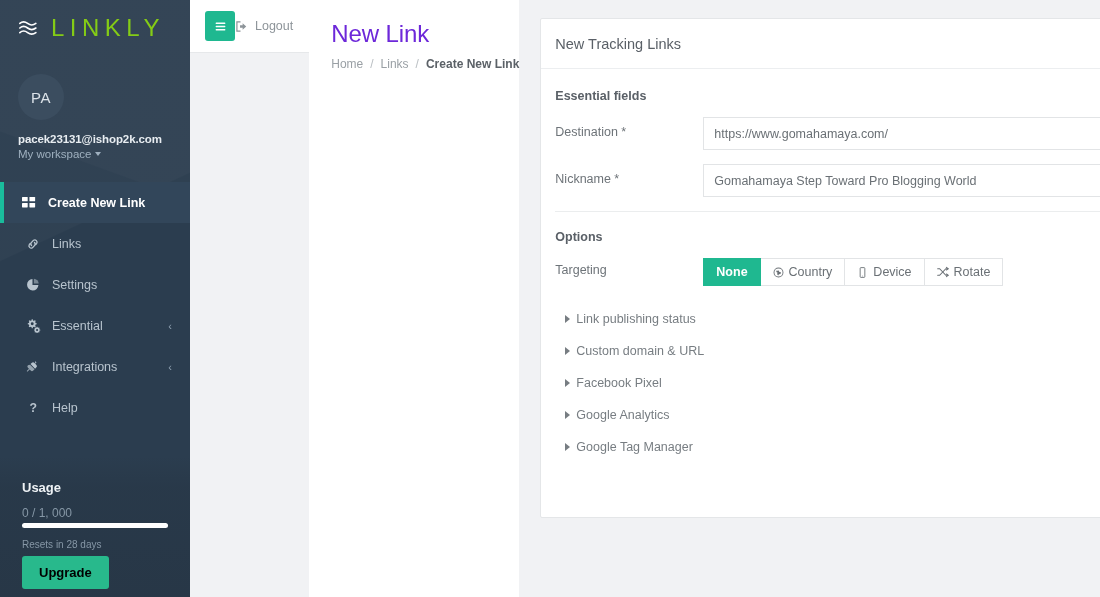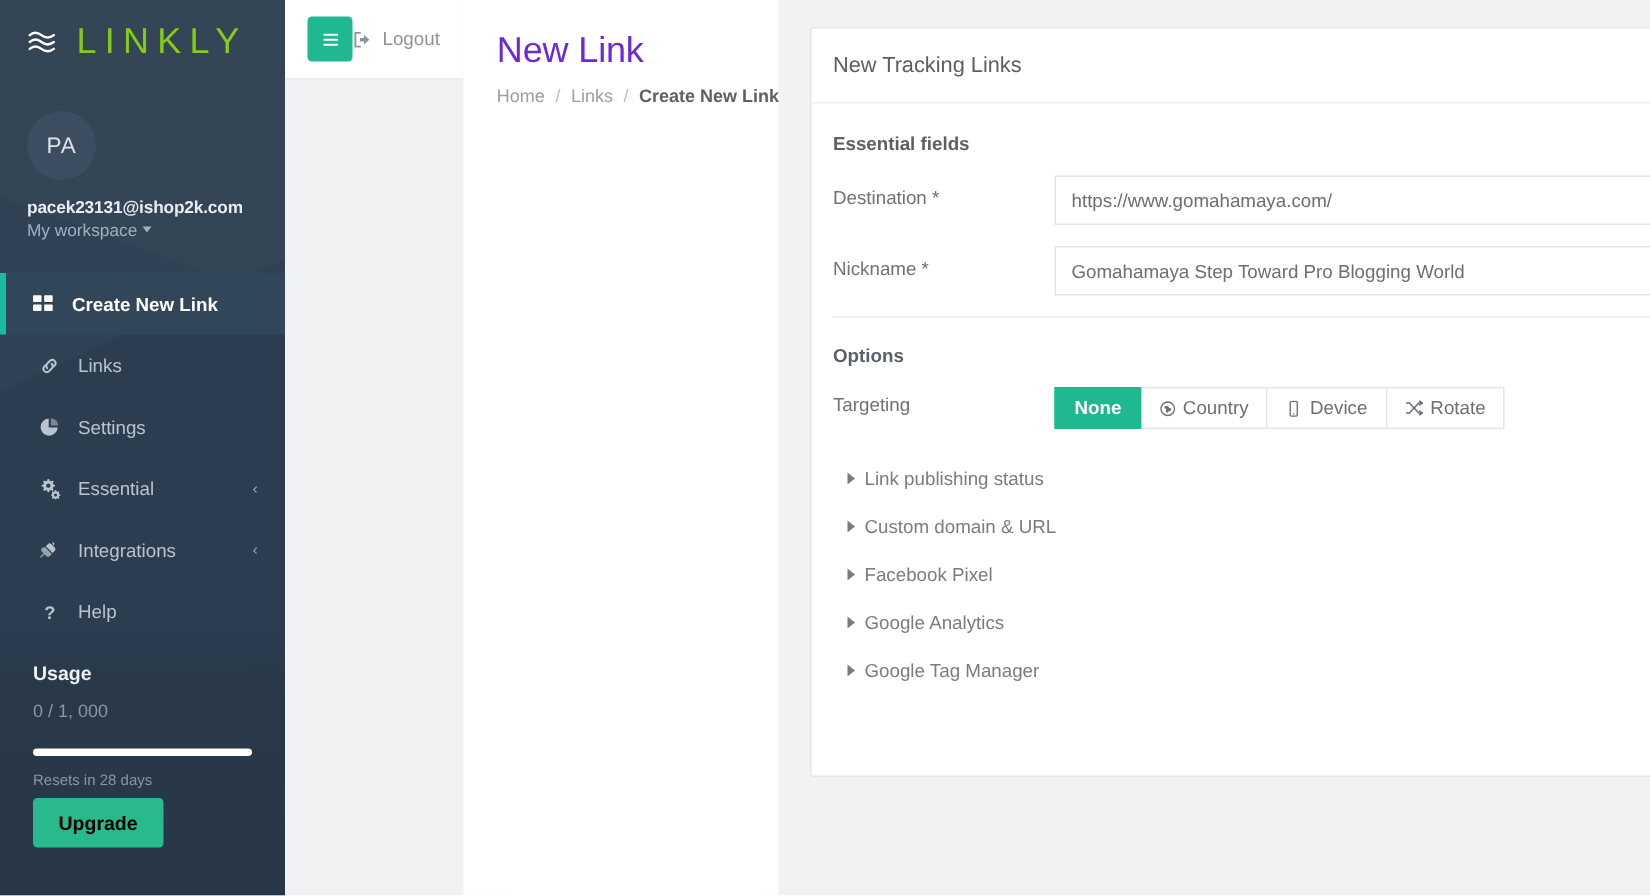--- a/index.html
+++ b/index.html
@@ -86,25 +86,25 @@
     padding-left: 18px;
   }
   .nav-item.active .ni-icon { color: #ffffff; }
   .nav-chevron {
     margin-left: auto; margin-right: 18px;
     font-size: 11px; color: #8fa1b1;
   }
 
   .usage {
     position: absolute; left: 0; bottom: 0; width: 190px;
-    padding: 24px 22px 32px 22px; z-index: 2;
+    padding: 24px 22px 8px 22px; z-index: 2;
     background: linear-gradient(180deg, rgba(38,53,68,0) 0%, rgba(38,53,68,0.5) 22%, rgba(38,53,68,0.75) 100%);
   }
   .usage-title { font-size: 13px; font-weight: bold; color: #eef2f5; margin-bottom: 11px; }
-  .usage-count { font-size: 12px; color: #8697a6; margin-bottom: 18px; }
+  .usage-count { font-size: 12px; color: #8697a6; margin-bottom: 3px; }
   .usage-bar {
     height: 5px; border-radius: 3px; background: #ffffff;
     width: 146px; margin-bottom: 11px; overflow: hidden;
   }
   .usage-bar-fill { height: 100%; background: #1abc9c; border-radius: 3px; }
   .usage-reset { font-size: 10px; color: #8697a6; margin-bottom: 6px; }
   .upgrade-btn {
     display: inline-block; background: #28b98c;
     color: #000000; font-size: 13px; font-weight: bold;
     padding: 9px 17px; border: none; border-radius: 3px;

